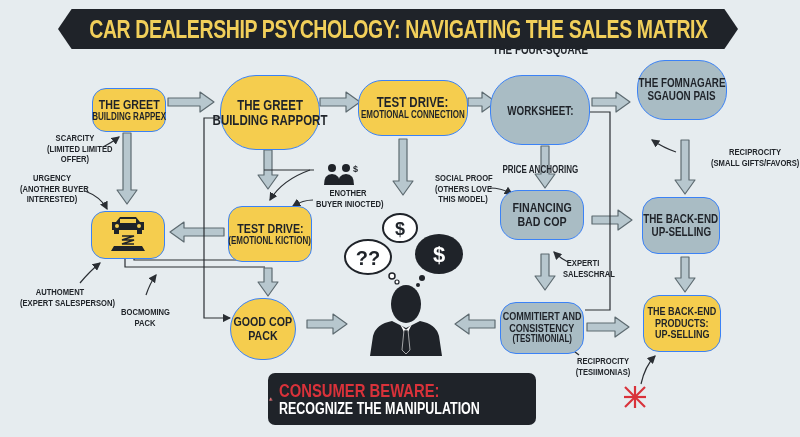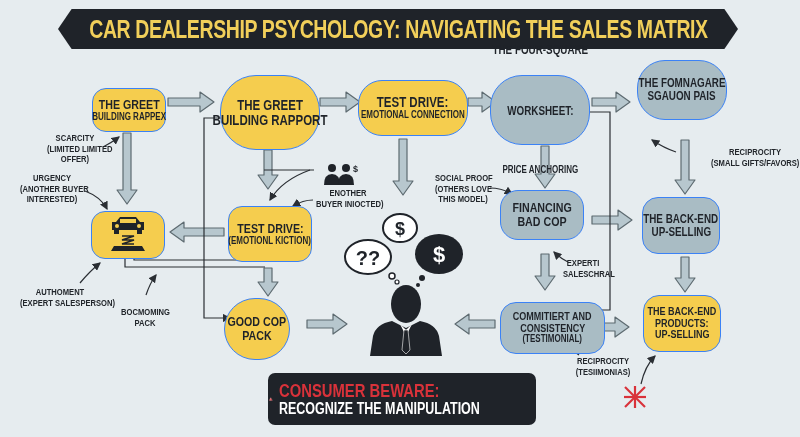--- a/index.html
+++ b/index.html
@@ -157,26 +157,26 @@
   <div class="node grey" style="left:500px;top:190px;width:84px;height:50px;border-radius:18px;">
     <span class="t" style="font-size:13px">FINANCING</span>
     <span class="t" style="font-size:13px">BAD COP</span>
   </div>
 
   <div class="node grey" style="left:642px;top:197px;width:78px;height:57px;border-radius:16px;">
     <span class="t" style="font-size:12px">THE BACK-END</span>
     <span class="t" style="font-size:12px">UP-SELLING</span>
   </div>
 
-  <div class="node yellow" style="left:224px;top:298px;width:66px;height:62px;border-radius:33px;">
+  <div class="node yellow" style="left:230px;top:298px;width:66px;height:62px;border-radius:33px;">
     <span class="t" style="font-size:13px">GOOD COP</span>
     <span class="t" style="font-size:13px">PACK</span>
   </div>
 
-  <div class="node grey" style="left:500px;top:302px;width:105px;height:52px;border-radius:16px;">
+  <div class="node grey" style="left:500px;top:302px;width:84px;height:52px;border-radius:16px;">
     <span class="t" style="font-size:11px">COMMITIERT AND</span>
     <span class="t" style="font-size:11px">CONSISTENCY</span>
     <span class="s">(TESTIMONIAL)</span>
   </div>
 
   <div class="node yellow" style="left:643px;top:295px;width:78px;height:57px;border-radius:16px;">
     <span class="t" style="font-size:11px">THE BACK-END</span>
     <span class="t" style="font-size:11px">PRODUCTS:</span>
     <span class="t" style="font-size:11px">UP-SELLING</span>
   </div>

